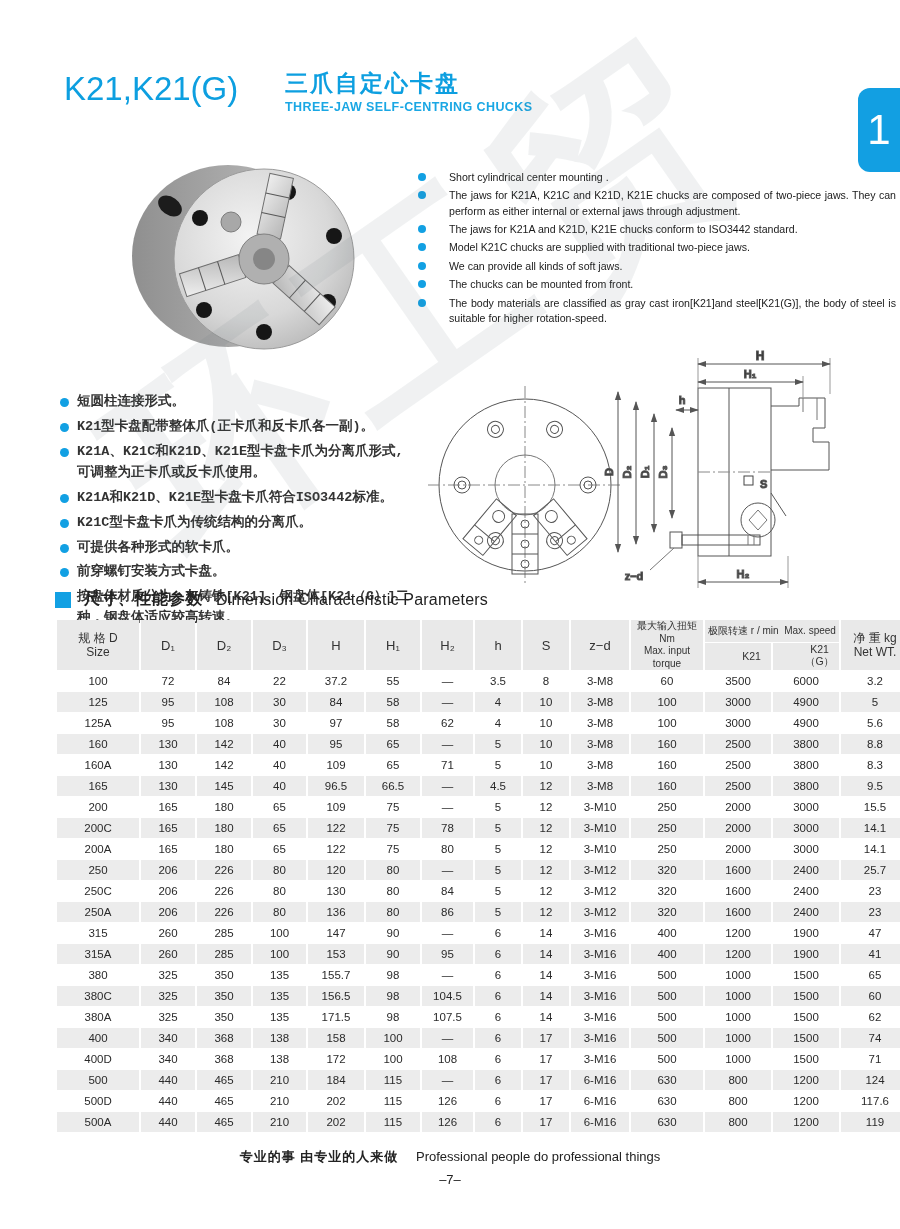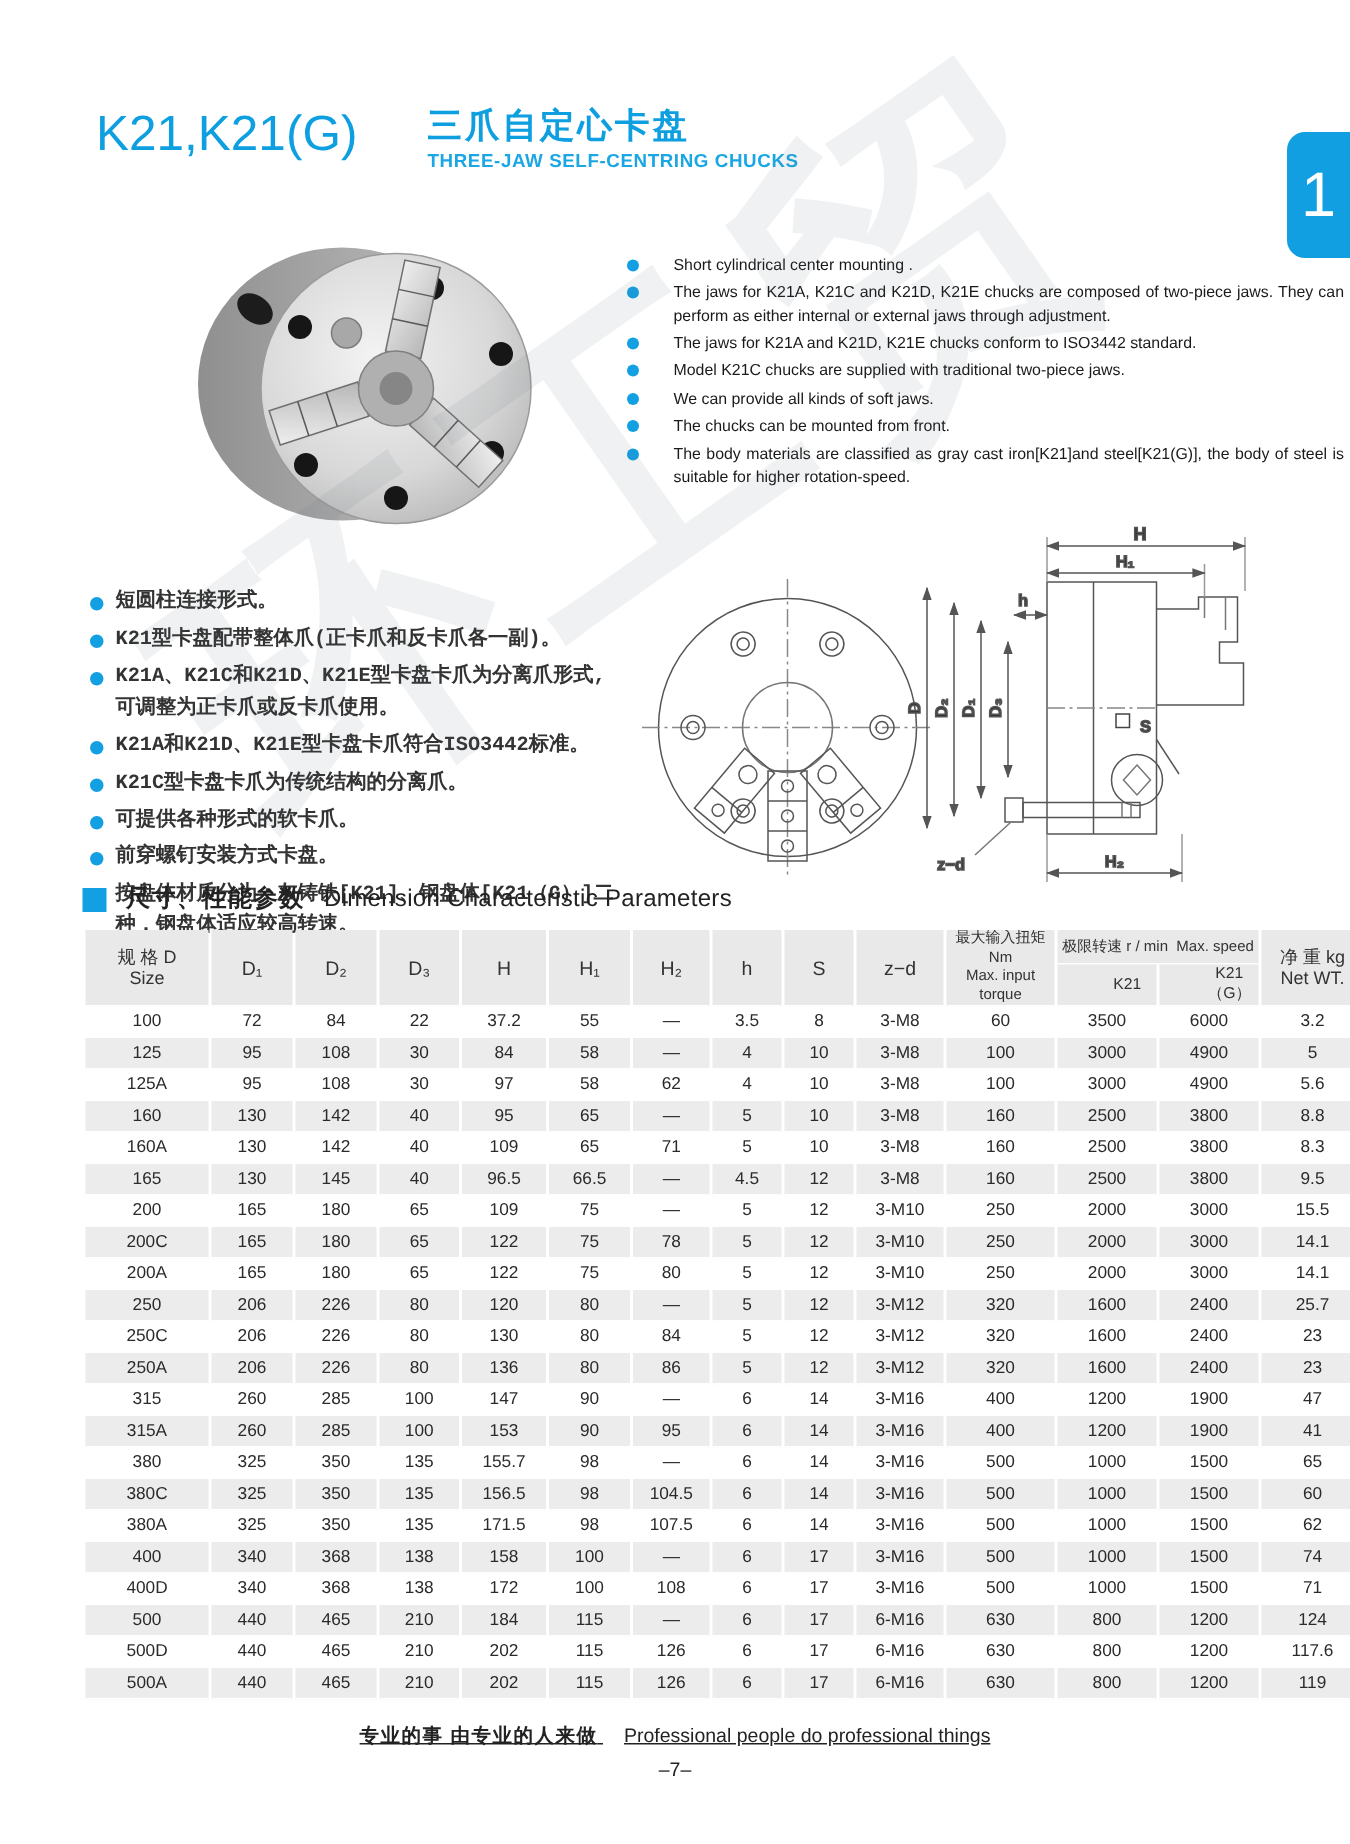--- a/index.html
+++ b/index.html
@@ -68,21 +68,21 @@
   .param-table thead th { background:#e9e9e9; color:#333; font-weight:normal; }
   .param-table thead tr:first-child { height:22px; }
   .param-table thead tr:last-child th { height:20px; font-size:10.5px;padding-left:27px; }
   .param-table th.sym { font-size:13px; }
   .param-table th.two { font-size:12px; line-height:1.2; }
   .param-table th.small { font-size:10px; line-height:1.25; }
   .param-table th.group { font-size:10px; }
   .param-table tbody td { height:21px; font-size:11.5px; color:#2a2a2a; background:#fff; }
   .param-table tbody tr:nth-child(even) td { background:#ececec; }
   
-  .footer { position:absolute; left:0; top:1148px; width:100%; text-align:center; font-size:13px; color:#222;text-decoration:underline; }
+  .footer { position:absolute; left:0; top:1148px; width:100%; text-align:center; font-size:13px; color:#222; }
   .footer .cn { font-weight:bold; letter-spacing:1px; }
   .footer .en { margin-left:14px; }
   .pagenum { position:absolute; left:0; top:1172px; width:100%; text-align:center; font-size:13px; color:#222; }
 </style>
 </head>
 <body>
 
 <div class="page">
 
   <div class="model-title">K21,K21(G)</div>

